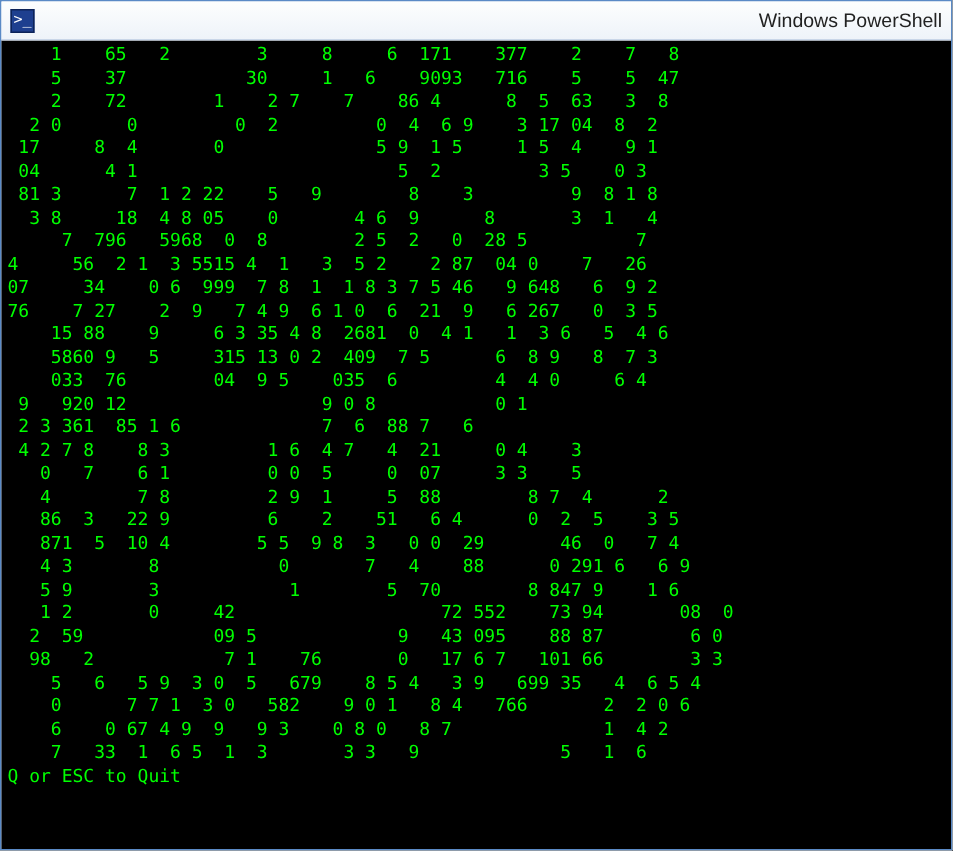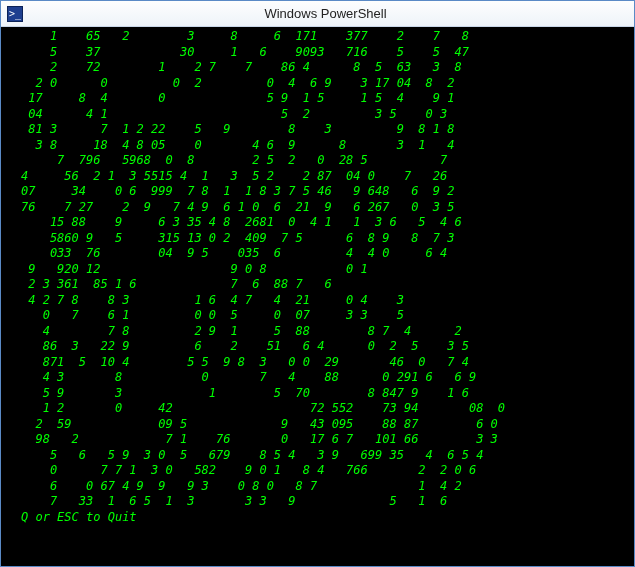--- a/index.html
+++ b/index.html
@@ -35,35 +35,34 @@
     display: flex;
     align-items: center;
     justify-content: center;
     color: #fff;
     font-size: 10px;
     font-family: Consolas, monospace;
     line-height: 1;
   }
   .titlebar .title {
     flex: 1;
-    text-align: center;
+    text-align: right;
     font-size: 13px;
     color: #222;
   }
   .terminal {
     flex: 1;
     background: #000;
     color: #00ff00;
     font-family: "Lucida Console", Consolas, monospace;
     font-size: 12px;
     line-height: 15.5px;
     white-space: pre;
-    padding: 2px 20px;
+    padding: 2px 4px;
     overflow: hidden;
-    font-style: italic;
   }
 </style>
 </head>
 <body>
 
 <div class="window">
   <div class="titlebar">
     <div class="icon">
       <span>&gt;_</span>
     </div>

